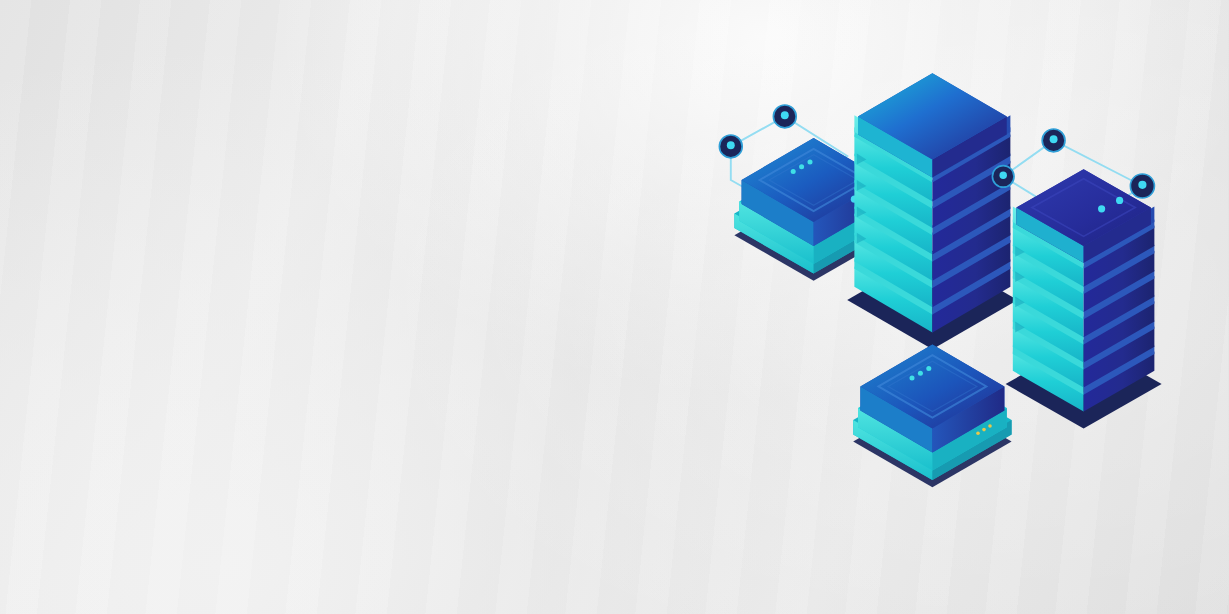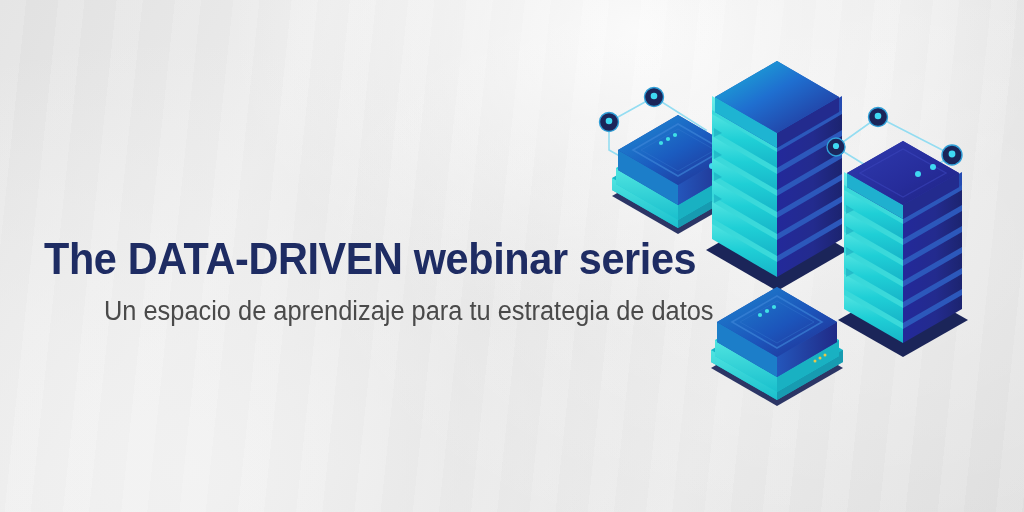--- a/index.html
+++ b/index.html
@@ -346,18 +346,14 @@
           <circle cx="952" cy="155" r="10" fill="#1b2559"></circle>
           <circle cx="952" cy="155" r="10" fill="none" stroke="#2f9fd8" stroke-width="1.4"></circle>
           <circle cx="952" cy="154" r="3.4" fill="#3fd9f2"></circle>
         </g>
         <circle cx="933" cy="167" r="3" fill="#3fd9f2"></circle>
         <circle cx="918" cy="174" r="3" fill="#3fd9f2"></circle>
       </g>
     </svg>
   </div>
 
-  <div class="text-block">
-    <div class="headline">The DATA-DRIVEN webinar series</div>
-    <div class="subhead">Un espacio de aprendizaje para tu estrategia de datos</div>
-  </div>
 
 </div>
 
 </body></html>

